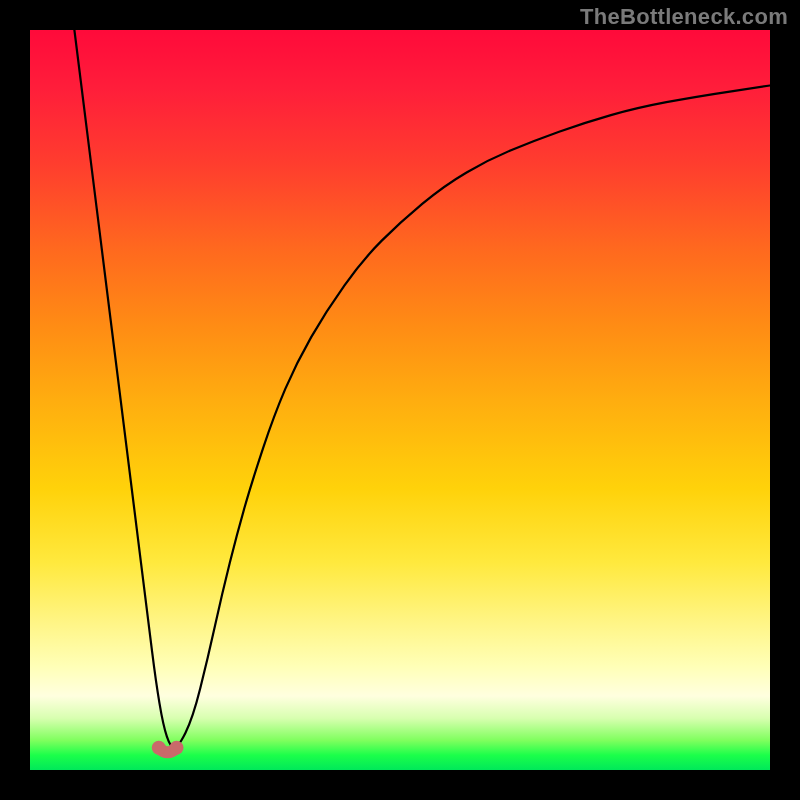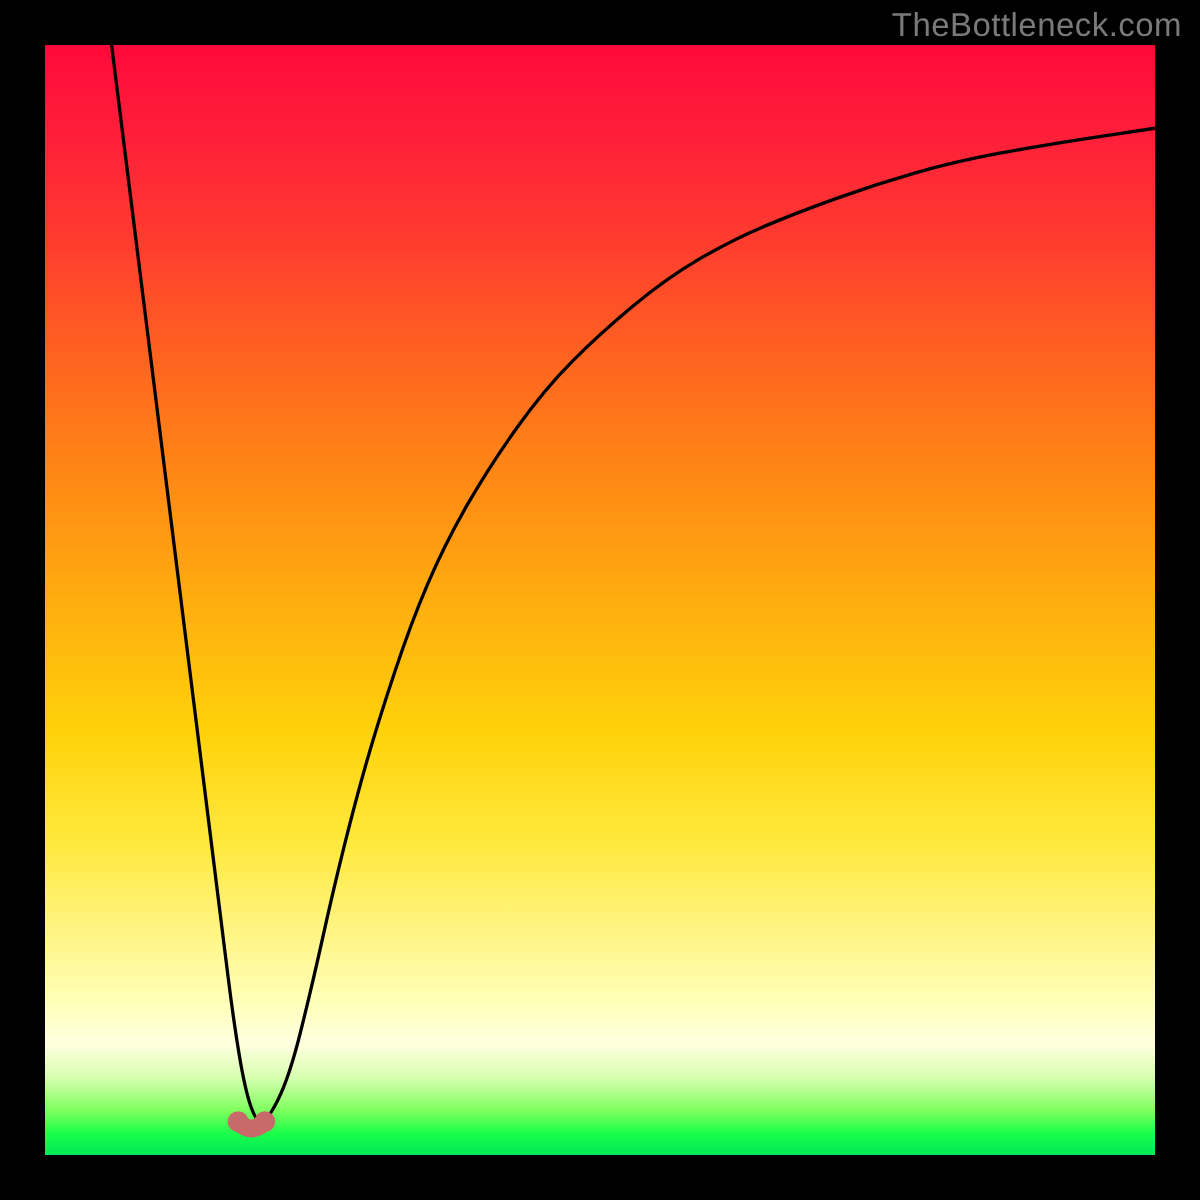--- a/index.html
+++ b/index.html
@@ -9,20 +9,21 @@
     height: 800px;
     background: #000;
     overflow: hidden;
     font-family: Arial, Helvetica, sans-serif;
   }
   .frame {
     position: relative;
     width: 800px;
     height: 800px;
     background: #000;
+    font-weight: bold;
   }
   .plot-area {
     position: absolute;
     left: 30px;
     top: 30px;
     width: 740px;
     height: 740px;
     
     background: linear-gradient(
       to bottom,

